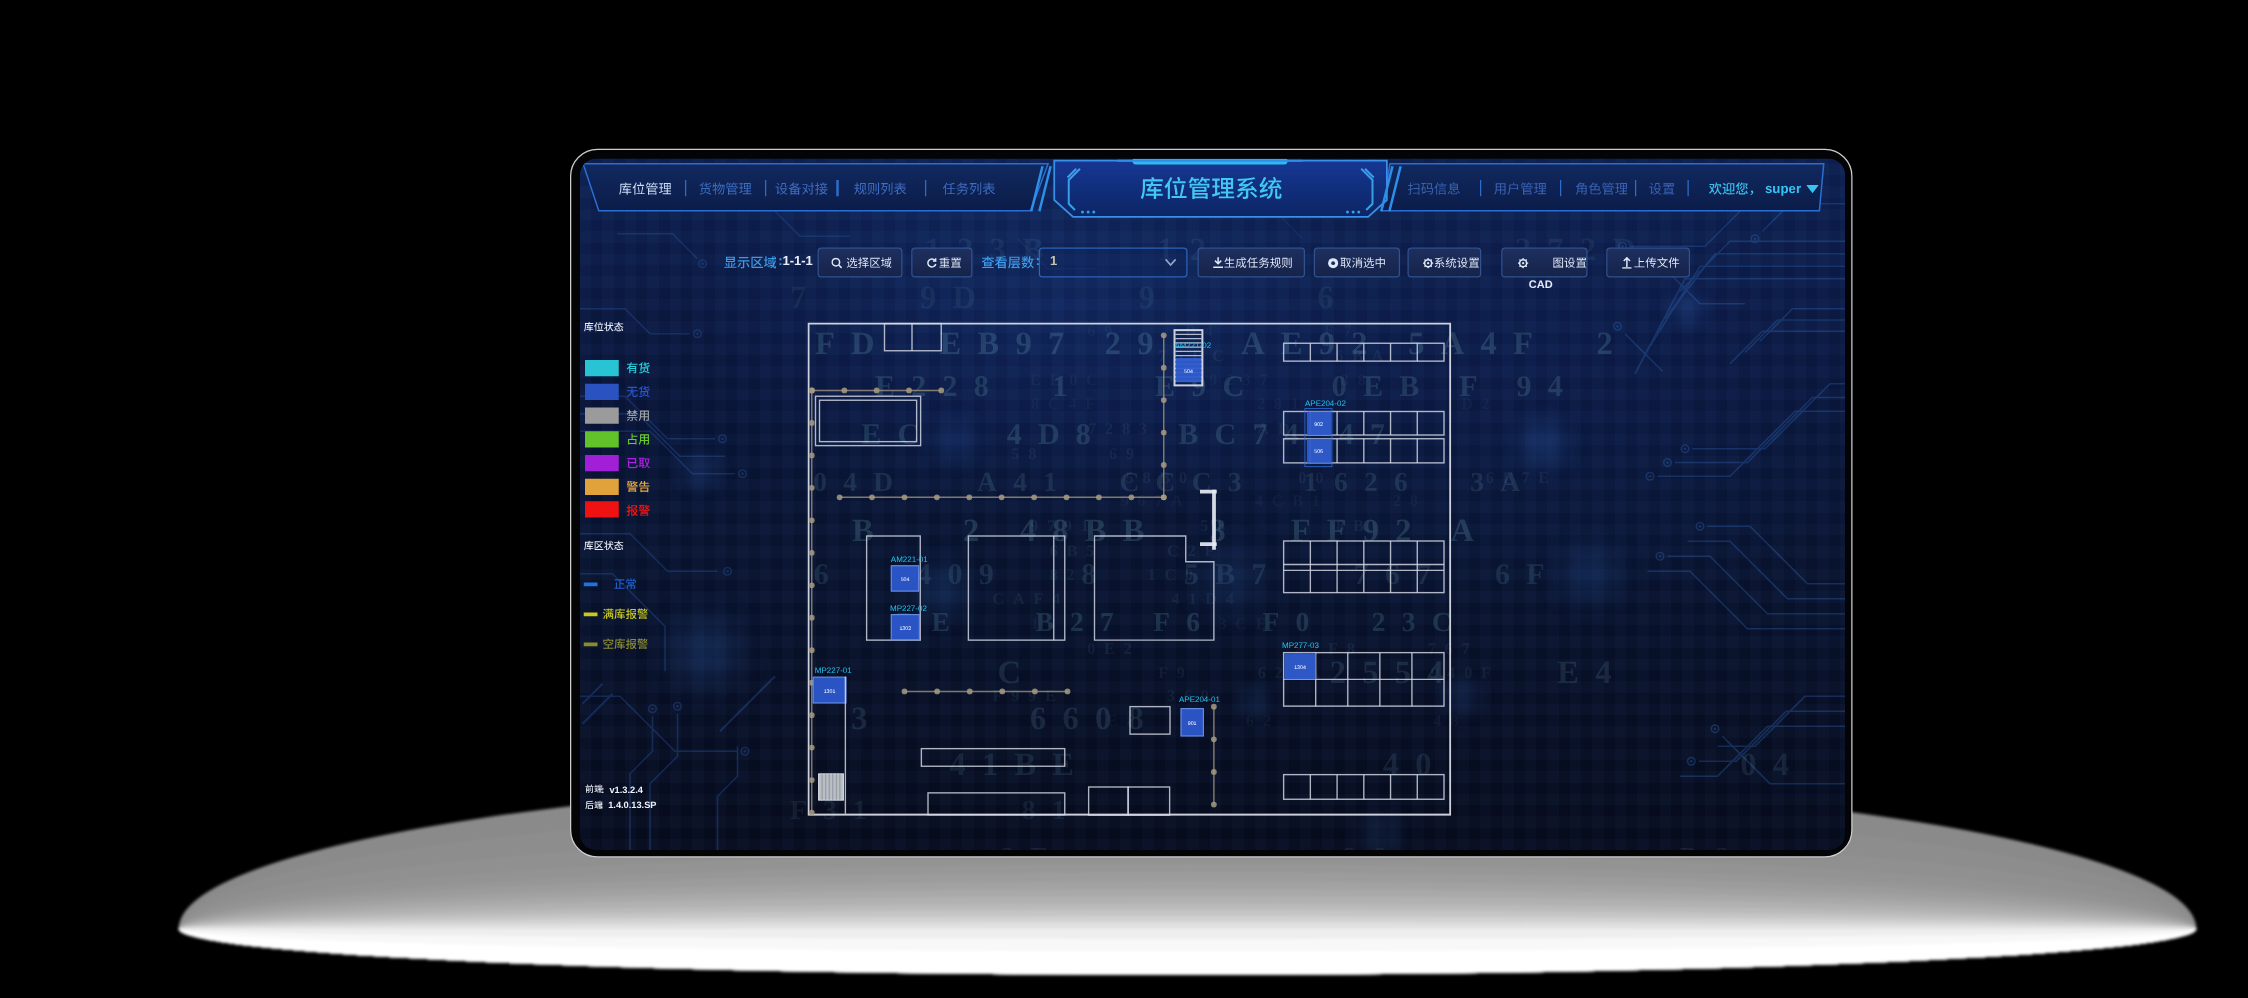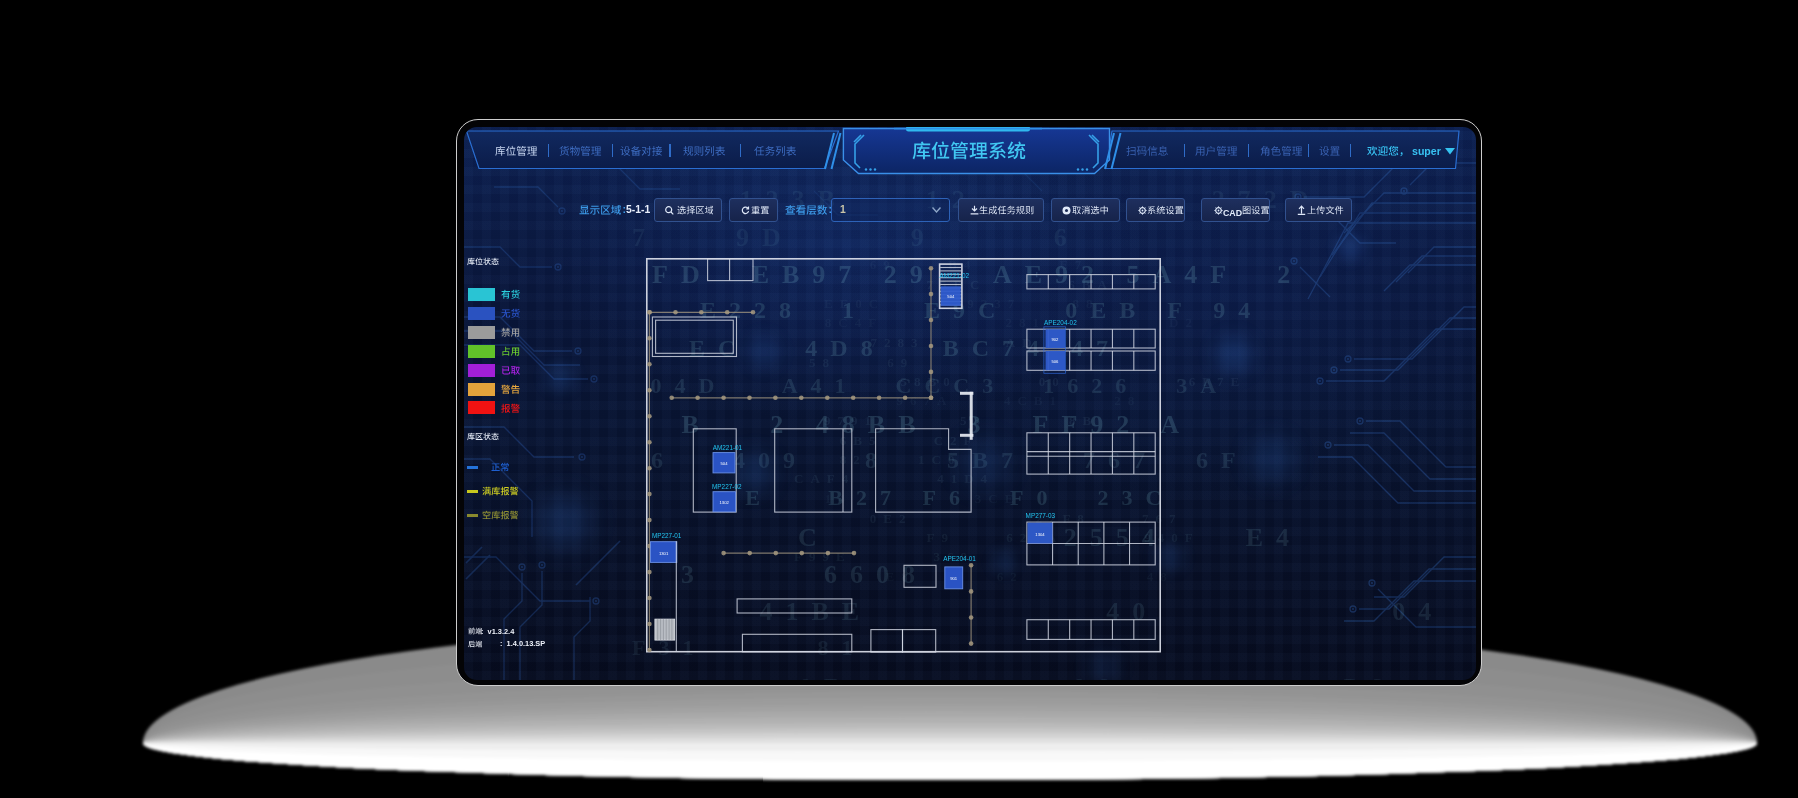--- a/index.html
+++ b/index.html
@@ -232,21 +232,21 @@
 <div style="position:absolute;left:948px;top:17.7px;font:700 10.6px 'Liberation Sans', sans-serif;color:#38c2f2;white-space:pre">super</div>
 
 <svg class="abs" style="left:981px;top:21px" width="10" height="7">
       <path d="M0,0 H10 L5,6.5 Z" fill="#35c3f0"></path>
     </svg>
 
 <svg style="position:absolute;left:115.0px;top:77.0px" width="42.4" height="11.9">
       <path transform="translate(0,9.86) scale(0.1060,-0.1060)" fill="#3d9be9" d="M26 56H74V48H26ZM26 72H74V64H26ZM17 80V40H84V80ZM81 34C78 28 73 19 68 14L76 10C80 16 85 23 89 30ZM12 30C15 24 20 15 22 10L30 14C28 19 23 27 19 33ZM56 37V5H43V37H34V5H4V-4H96V5H65V37Z M122 35C118 24 111 13 103 6C105 5 110 2 112 1C119 8 127 20 132 32ZM168 32C175 22 182 9 184 1L194 5C191 13 184 26 177 35ZM115 77V68H185V77ZM106 53V44H145V3C145 2 144 2 143 1C141 1 134 1 128 2C129 -1 130 -6 131 -8C140 -8 146 -8 150 -7C154 -5 155 -2 155 3V44H194V53Z M293 80H209V-6H296V4H218V70H293ZM226 57C233 51 242 44 250 37C241 29 232 22 222 17C225 15 228 11 230 9C239 15 248 22 256 31C265 23 272 16 277 10L285 16C279 22 272 30 263 38C270 46 276 54 282 63L273 66C268 58 262 51 256 44C248 50 240 57 233 63Z M330 12 332 3C341 5 354 9 366 12L365 20C352 17 338 13 330 12ZM343 46H354V31H343ZM336 53V23H361V53ZM303 14 307 4C315 8 324 14 334 19L331 27L323 23V51H331V60H323V83H314V60H304V51H314V19C310 17 306 15 303 14ZM385 53C383 45 381 37 377 30C376 39 375 50 375 61H395V70H390L395 74C392 77 387 81 383 84L378 80C381 77 386 73 388 70H375V84H366L366 70H333V61H366C367 45 368 30 370 18C365 10 358 4 350 -2C352 -3 356 -6 357 -8C363 -3 368 2 373 7C376 -2 380 -8 386 -8C393 -8 396 -4 397 9C395 10 392 12 390 14C390 4 389 1 388 1C384 1 382 7 380 17C386 27 390 38 394 52Z"></path>
     </svg>
 <div style="position:absolute;left:158.5px;top:75.8px;font:700 10.6px 'Liberation Sans', sans-serif;color:#3d9be9;white-space:pre">:</div>
-<div style="position:absolute;left:162px;top:76.5px;font:700 10.4px 'Liberation Sans', sans-serif;color:#e8eefb;white-space:pre">5-1-1</div>
+<div style="position:absolute;left:162px;top:76.5px;font:700 10.4px 'Liberation Sans', sans-serif;color:#e8eefb;white-space:pre">1-1-1</div>
 <div class="abs" style="left:190px;top:71.4px;width:68px;height:23.2px;background:linear-gradient(180deg,#1e2f5e,#16234a);border:1px solid #31518f;border-radius:3px;box-sizing:border-box"></div>
     <svg class="abs" style="left:200.8px;top:79px" width="9" height="9">
       <circle cx="3.7" cy="3.7" r="3" stroke="#dfe8f8" stroke-width="1.2" fill="none"></circle>
       <path d="M6,6 L8.3,8.3" stroke="#dfe8f8" stroke-width="1.2" fill="none"></path>
     </svg>
     <svg style="position:absolute;left:212.5px;top:78.0px" width="36.8" height="10.3">
       <path transform="translate(0,8.56) scale(0.0920,-0.0920)" fill="#e4ecfa" d="M6 76C12 72 19 65 22 60L28 64C25 69 18 76 12 81ZM45 81C42 72 38 63 33 57C34 56 38 54 39 53C41 56 44 60 46 64H60V49H32V42H50C48 29 44 20 29 14C31 13 33 10 34 8C51 15 56 26 58 42H68V19C68 12 70 9 77 9C79 9 85 9 87 9C93 9 95 12 96 25C94 26 91 27 89 28C89 18 89 16 86 16C85 16 79 16 78 16C76 16 75 17 75 19V42H95V49H68V64H91V70H68V84H60V70H48C50 73 51 76 52 80ZM25 46H6V39H18V8C14 6 9 3 4 -2L10 -8C15 -2 21 3 24 3C26 3 30 0 34 -2C40 -6 48 -7 60 -7C70 -7 87 -6 94 -6C95 -4 96 0 97 2C87 1 72 0 60 0C50 0 41 1 35 5C30 7 28 10 25 10Z M118 84V64H105V57H118V36C112 34 108 33 104 32L106 24L118 28V1C118 0 117 0 116 -1C115 -1 111 -1 107 0C108 -3 108 -6 109 -8C115 -8 119 -8 122 -6C124 -5 125 -3 125 1V30L137 34L136 41L125 38V57H137V64H125V84ZM180 72C177 67 172 62 166 58C161 62 157 67 153 72ZM140 79V72H146C150 65 155 59 160 54C153 50 144 46 135 44C137 43 138 40 139 38C148 41 158 45 166 50C174 45 183 40 193 38C194 40 196 43 197 44C188 46 179 50 172 54C180 60 187 68 191 76L186 79L185 79ZM162 41V32H142V26H162V15H137V8H162V-8H170V8H196V15H170V26H188V32H170V41Z M293 79H210V-5H295V2H217V71H293ZM226 58C234 52 242 44 250 37C242 28 232 21 223 15C224 14 227 11 229 9C238 15 247 23 256 32C264 24 272 16 277 9L283 15C278 21 270 29 261 37C268 46 275 54 280 64L273 66C268 58 262 50 256 42C247 50 239 57 231 63Z M329 10 331 3C341 6 354 10 366 13L365 19C352 16 338 12 329 10ZM342 47H355V30H342ZM336 53V24H361V53ZM304 13 306 6C314 9 324 14 333 19L331 26L322 21V52H331V60H322V83H315V60H304V52H315V18C311 16 307 14 304 13ZM386 53C384 43 381 35 377 27C375 37 374 49 374 62H395V69H390L394 74C391 76 386 81 382 84L377 80C382 77 387 72 389 69H374L373 84H366L366 69H333V62H367C367 45 369 30 371 18C365 10 358 3 350 -2C352 -3 355 -6 356 -7C362 -3 368 3 373 9C376 -2 380 -8 386 -8C393 -8 395 -4 396 10C394 10 392 12 391 14C390 3 389 -1 387 -1C384 -1 381 6 378 17C385 27 390 38 393 52Z"></path>
     </svg>
 <div class="abs" style="left:265px;top:71.4px;width:49px;height:23.2px;background:linear-gradient(180deg,#1e2f5e,#16234a);border:1px solid #31518f;border-radius:3px;box-sizing:border-box"></div>
     <svg class="abs" style="left:276.7px;top:79px" width="9" height="9">
@@ -289,21 +289,21 @@
     </svg>
     <svg style="position:absolute;left:683.0px;top:78.0px" width="36.8" height="10.3">
       <path transform="translate(0,8.56) scale(0.0920,-0.0920)" fill="#e4ecfa" d="M29 22C23 15 15 8 7 3C9 2 12 -1 14 -2C21 3 30 12 36 20ZM64 19C72 13 82 3 87 -2L94 2C88 8 78 17 70 23ZM66 44C69 42 72 39 74 36L30 33C46 41 61 50 76 61L70 66C65 62 59 58 54 54L30 53C37 58 44 65 51 72C64 73 76 75 86 77L80 83C64 79 35 76 11 75C12 74 12 71 13 69C21 69 31 70 40 71C34 64 26 58 24 56C21 54 18 52 16 52C17 50 18 47 18 45C20 46 24 47 44 48C35 42 28 38 24 37C18 34 14 32 11 32C12 30 13 26 13 24C16 26 20 26 47 28V2C47 1 47 0 45 0C44 0 38 0 32 1C33 -2 34 -5 35 -7C42 -7 47 -7 50 -6C54 -4 55 -2 55 2V29L80 31C82 27 85 24 87 22L93 25C88 31 80 40 72 47Z M170 35V4C170 -4 172 -6 178 -6C180 -6 186 -6 187 -6C194 -6 195 -2 196 11C194 12 191 13 189 14C189 2 189 1 186 1C185 1 181 1 180 1C178 1 177 1 177 4V35ZM151 35C150 15 148 4 132 -2C133 -3 136 -6 136 -8C154 0 158 13 158 35ZM104 5 106 -2C115 1 127 4 138 8L137 15C125 11 112 7 104 5ZM160 82C161 78 164 73 165 70H141V63H159C154 56 147 47 145 45C143 43 141 43 139 42C140 40 141 37 141 35C144 36 148 36 184 40C186 37 188 35 189 33L195 36C192 42 185 51 180 58L174 55C176 52 179 49 181 46L153 44C158 49 163 57 168 63H195V70H166L172 72C171 75 169 80 166 84ZM106 42C108 43 110 44 122 45C118 39 114 34 112 32C109 28 106 26 104 26C105 24 106 20 107 18C109 20 112 21 137 26C137 28 137 30 137 33L118 29C126 38 133 48 139 59L133 63C131 60 129 56 126 52L114 51C120 60 126 70 131 81L123 84C119 72 112 59 109 56C107 53 105 50 103 50C104 48 106 44 106 42Z M212 78C218 73 224 66 227 62L232 67C229 71 222 78 217 82ZM204 53V45H218V10C218 5 215 2 213 0C215 -1 217 -4 218 -6C219 -4 222 -2 240 11C239 13 237 16 237 18L226 9V53ZM249 80V69C249 62 247 54 234 48C235 46 238 44 239 42C253 49 256 60 256 69V73H274V57C274 50 275 47 282 47C283 47 288 47 290 47C292 47 294 47 295 47C295 49 295 52 294 54C293 54 291 53 290 53C288 53 284 53 283 53C281 53 281 54 281 57V80ZM280 33C277 25 272 18 265 13C258 18 253 25 249 33ZM238 40V33H244L242 32C246 23 252 15 259 9C252 4 243 0 234 -2C236 -3 237 -6 238 -8C247 -5 257 -2 265 4C272 -2 281 -6 292 -8C293 -6 295 -3 296 -2C287 0 278 4 271 9C279 16 286 26 290 38L286 40L284 40Z M365 75H382V66H365ZM342 75H358V66H342ZM319 75H335V66H319ZM319 43V1H306V-5H394V1H381V43H350L351 49H392V54H352L353 60H390V80H312V60H345L345 54H307V49H344L342 43ZM326 1V7H373V1ZM326 28H373V22H326ZM326 32V38H373V32ZM326 17H373V11H326Z"></path>
     </svg>
 <div class="abs" style="left:736.5px;top:71.4px;width:69.5px;height:23.2px;background:linear-gradient(180deg,#1e2f5e,#16234a);border:1px solid #31518f;border-radius:3px;box-sizing:border-box"></div>
     <svg class="abs" style="left:749.5px;top:78.5px" width="9" height="9">
       <circle cx="4.5" cy="4.5" r="2.8" stroke="#dfe8f8" stroke-width="1.2" fill="none"></circle>
       <circle cx="4.5" cy="4.5" r="0.9" fill="#dfe8f8"></circle>
       <path d="M4.5,0.4 V1.6 M4.5,7.4 V8.6 M0.4,4.5 H1.6 M7.4,4.5 H8.6 M1.6,1.6 l0.9,0.9 M7.4,1.6 l-0.9,0.9 M1.6,7.4 l0.9,-0.9 M7.4,7.4 l-0.9,-0.9" stroke="#dfe8f8" stroke-width="1"></path>
     </svg>
-    <div style="position:absolute;left:759px;top:81px;font:700 8.8px 'Liberation Sans', sans-serif;color:#e4ecfa;white-space:pre">CAD</div>
+    <div style="position:absolute;left:759px;top:95px;font:700 8.8px 'Liberation Sans', sans-serif;color:#e4ecfa;white-space:pre">CAD</div>
     <svg style="position:absolute;left:777.5px;top:78.0px" width="27.6" height="10.3">
       <path transform="translate(0,8.56) scale(0.0920,-0.0920)" fill="#e4ecfa" d="M38 28C46 26 56 23 61 20L64 25C59 28 49 31 41 32ZM28 15C41 14 59 10 68 6L72 12C62 15 44 19 31 20ZM8 80V-8H16V-4H84V-8H92V80ZM16 3V73H84V3ZM41 71C36 63 28 55 19 50C21 49 23 46 24 45C28 47 31 50 34 52C37 49 40 46 44 43C36 39 26 36 17 35C19 33 20 30 21 28C31 31 41 34 51 40C59 35 69 32 78 30C79 31 81 34 82 35C74 37 65 40 57 43C64 48 71 54 75 61L71 63L70 63H44C45 65 46 67 48 69ZM38 56 38 57H64C61 53 56 50 51 46C46 49 41 53 38 56Z M112 78C118 73 124 66 127 62L132 67C129 71 122 78 117 82ZM104 53V45H118V10C118 5 115 2 113 0C115 -1 117 -4 118 -6C119 -4 122 -2 140 11C139 13 137 16 137 18L126 9V53ZM149 80V69C149 62 147 54 134 48C135 46 138 44 139 42C153 49 156 60 156 69V73H174V57C174 50 175 47 182 47C183 47 188 47 190 47C192 47 194 47 195 47C195 49 195 52 194 54C193 54 191 53 190 53C188 53 184 53 183 53C181 53 181 54 181 57V80ZM180 33C177 25 172 18 165 13C158 18 153 25 149 33ZM138 40V33H144L142 32C146 23 152 15 159 9C152 4 143 0 134 -2C136 -3 137 -6 138 -8C147 -5 157 -2 165 4C172 -2 181 -6 192 -8C193 -6 195 -3 196 -2C187 0 178 4 171 9C179 16 186 26 190 38L186 40L184 40Z M265 75H282V66H265ZM242 75H258V66H242ZM219 75H235V66H219ZM219 43V1H206V-5H294V1H281V43H250L251 49H292V54H252L253 60H290V80H212V60H245L245 54H207V49H244L242 43ZM226 1V7H273V1ZM226 28H273V22H226ZM226 32V38H273V32ZM226 17H273V11H226Z"></path>
     </svg>
 <div class="abs" style="left:821px;top:71.4px;width:67px;height:23.2px;background:linear-gradient(180deg,#1e2f5e,#16234a);border:1px solid #31518f;border-radius:3px;box-sizing:border-box"></div>
     <svg class="abs" style="left:833px;top:78px" width="9" height="10">
       <path d="M4.5,8.6 V1.4 M2,3.8 L4.5,1.2 L7,3.8 M0.8,9.4 H8.2" stroke="#dfe8f8" stroke-width="1.2" fill="none"></path>
     </svg>
     <svg style="position:absolute;left:843.0px;top:78.0px" width="36.8" height="10.3">
       <path transform="translate(0,8.56) scale(0.0920,-0.0920)" fill="#e4ecfa" d="M43 82V4H5V-3H95V4H51V44H88V52H51V82Z M127 84C121 68 112 53 102 44C103 42 105 38 106 36C109 40 113 44 116 48V-8H123V60C127 67 131 74 134 82ZM147 12C156 7 168 -2 173 -8L179 -2C176 0 172 4 168 7C175 15 184 25 190 32L185 35L183 34H151L155 46H195V54H157L160 65H191V72H162L165 82L157 84L154 72H135V65H153L149 54H129V46H147C145 39 143 33 141 28H177C172 22 167 16 162 11C159 13 155 15 152 17Z M242 82C245 77 248 71 250 67L258 69C257 73 253 80 250 85ZM205 66V59H221C226 44 234 31 245 20C234 11 220 4 204 -1C205 -2 208 -6 208 -8C225 -2 239 5 250 15C262 5 275 -3 292 -7C293 -5 295 -2 297 0C281 4 267 11 256 20C266 30 274 43 280 59H295V66ZM250 25C241 35 234 46 228 59H271C266 46 259 34 250 25Z M332 34V27H360V-8H368V27H395V34H368V56H391V64H368V83H360V64H347C348 68 349 73 350 78L343 79C341 66 337 53 331 45C333 44 336 42 337 41C340 45 342 50 345 56H360V34ZM327 84C321 68 313 54 303 44C304 42 307 38 308 36C311 40 314 44 317 48V-8H324V60C328 67 331 74 334 82Z"></path>
     </svg>
@@ -366,21 +366,21 @@
       <path transform="translate(0,8.56) scale(0.0920,-0.0920)" fill="#8f8f33" d="M55 52C65 47 79 40 86 35L92 42C85 47 71 54 61 59ZM38 59C30 52 19 46 8 42L13 34C25 39 36 46 45 53ZM7 4V-5H93V4H55V26H82V35H19V26H45V4ZM41 82C43 79 44 76 46 73H7V49H16V64H83V51H93V73H57C56 76 53 81 51 85Z M132 23C133 24 137 24 142 24H158V14H124V6H158V-8H168V6H196V14H168V24H189V33H168V43H158V33H142C145 37 147 42 150 47H192V55H154L157 62L147 65C146 62 145 58 144 55H126V47H140C138 43 136 39 135 38C133 35 131 33 129 32C130 30 132 25 132 23ZM147 82C148 80 149 77 150 75H112V46C112 31 111 11 103 -3C105 -4 109 -7 111 -9C120 6 121 30 121 46V66H196V75H161C160 78 158 82 156 85Z M253 38C257 28 261 19 268 11C263 6 257 2 251 -1V38ZM262 38H282C280 31 277 24 273 18C269 24 265 31 262 38ZM242 81V-8H251V-2C253 -4 256 -7 257 -9C263 -5 269 -1 274 4C278 -1 284 -5 290 -8C292 -6 295 -2 297 0C290 2 285 6 280 11C286 21 291 32 293 45L287 47L286 46H251V72H281C280 65 280 61 279 60C278 59 277 59 274 59C272 59 266 59 260 60C261 58 262 54 263 52C269 52 275 52 279 52C282 52 285 53 287 55C289 57 290 63 290 77C290 78 291 81 291 81ZM218 84V65H204V56H218V36L203 32L205 23L218 26V3C218 1 217 1 216 1C214 0 209 0 204 1C205 -2 206 -6 207 -8C215 -8 220 -8 223 -7C226 -5 227 -3 227 3V29L239 32L238 41L227 39V56H238V65H227V84Z M319 20V14H382V20ZM319 28V23H382V28ZM318 11V-8H327V-5H374V-8H383V11ZM327 0V6H374V0ZM343 42C344 41 345 40 346 38H306V32H394V38H355C354 40 353 43 352 45ZM314 72C312 67 309 62 303 58C304 57 307 54 308 53L311 56V43H318V46H332C333 44 333 43 333 42C336 42 339 42 340 42C342 42 344 43 345 44C347 46 348 51 349 63C350 62 353 59 355 58C357 60 358 62 360 64C362 61 365 58 367 55C363 52 358 50 352 48C354 47 356 43 357 42C363 44 368 46 373 50C378 46 385 43 392 41C393 43 395 46 397 48C390 49 384 52 379 55C383 59 386 64 388 70H395V76H368C369 78 370 80 371 83L363 85C360 76 355 68 349 63L349 65C349 66 349 68 349 68H320L322 71L319 71H324V74H334V71H342V74H353V80H342V84H334V80H324V84H316V80H305V74H316V72ZM380 70C378 66 376 62 373 59C370 62 367 66 365 70ZM341 63C340 54 339 50 338 49C338 48 337 48 336 48L335 48V60H315L318 63ZM318 56H328V50H318Z"></path>
     </svg>
 
 <svg style="position:absolute;left:3.5px;top:500.3px" width="14.4" height="8.1">
       <path transform="translate(0,6.70) scale(0.0720,-0.0720)" fill="#eef2fa" d="M60 51V10H68V51ZM80 54V3C80 1 79 1 78 1C76 1 70 1 65 1C66 -2 68 -6 68 -8C76 -8 81 -8 84 -6C88 -5 89 -2 89 3V54ZM71 85C69 80 66 74 62 69H33L38 71C36 75 32 80 29 84L20 81C23 78 26 73 28 69H5V60H95V69H73C76 73 79 77 81 82ZM40 29V20H20V29ZM40 36H20V44H40ZM11 52V-8H20V13H40V2C40 0 39 0 38 0C37 0 32 0 28 0C29 -2 30 -6 31 -8C38 -8 42 -8 45 -6C48 -5 49 -3 49 2V52Z M105 66V57H138V66ZM108 52C109 41 111 27 111 17L119 18C118 28 117 42 115 53ZM114 81C117 76 119 70 120 66L129 69C128 73 125 79 122 83ZM140 32V-8H148V24H156V-8H163V24H171V-7H178V24H186V0C186 -1 185 -1 184 -1C184 -1 181 -1 179 -1C180 -3 181 -6 181 -9C186 -9 189 -8 191 -7C193 -6 194 -4 194 0V32H169L171 40H196V48H137V40H161C160 38 160 35 159 32ZM141 80V55H193V80H184V63H171V84H162V63H150V80ZM128 54C127 42 124 25 122 14C115 13 109 12 104 10L106 1C115 4 127 6 139 9L138 18L130 16C132 26 134 41 136 52Z"></path>
     </svg>
 <div style="position:absolute;left:17px;top:499.7px;font:700 7.4px 'Liberation Sans', sans-serif;color:#eef2fa;white-space:pre">:  v1.3.2.4</div>
 <svg style="position:absolute;left:3.5px;top:512.5px" width="14.4" height="8.1">
       <path transform="translate(0,6.70) scale(0.0720,-0.0720)" fill="#eef2fa" d="M14 76V49C14 34 14 13 3 -2C5 -3 9 -7 11 -9C22 7 24 31 24 48H96V57H24V68C47 69 72 72 89 76L82 84C66 80 38 77 14 76ZM31 35V-8H41V-4H79V-8H89V35ZM41 5V26H79V5Z M105 66V57H138V66ZM108 52C109 41 111 27 111 17L119 18C118 28 117 42 115 53ZM114 81C117 76 119 70 120 66L129 69C128 73 125 79 122 83ZM140 32V-8H148V24H156V-8H163V24H171V-7H178V24H186V0C186 -1 185 -1 184 -1C184 -1 181 -1 179 -1C180 -3 181 -6 181 -9C186 -9 189 -8 191 -7C193 -6 194 -4 194 0V32H169L171 40H196V48H137V40H161C160 38 160 35 159 32ZM141 80V55H193V80H184V63H171V84H162V63H150V80ZM128 54C127 42 124 25 122 14C115 13 109 12 104 10L106 1C115 4 127 6 139 9L138 18L130 16C132 26 134 41 136 52Z"></path>
     </svg>
-<div style="position:absolute;left:36px;top:511.9px;font:700 7.4px 'Liberation Sans', sans-serif;color:#eef2fa;white-space:pre">:  1.4.0.13.SP</div>
+<div style="position:absolute;left:16px;top:511.9px;font:700 7.4px 'Liberation Sans', sans-serif;color:#eef2fa;white-space:pre">:  1.4.0.13.SP</div>
 
 <svg class="abs" style="left:182px;top:130.7px" width="515" height="395">
       <rect x="0.8" y="0.8" width="513.4" height="392.9" stroke="#e2e6ef" stroke-opacity="0.9" fill="none" stroke-width="1.6"></rect>
       <rect x="61.6" y="0.8" width="45.4" height="21.8" stroke="#d6dbe6" stroke-opacity="0.82" fill="none" stroke-width="1.1"></rect>
       <line x1="83.6" y1="0.8" x2="83.6" y2="22.6" stroke="#d6dbe6" stroke-opacity="0.82" fill="none" stroke-width="1.1"></line>
       <rect x="6.4" y="59" width="84.1" height="39.5" stroke="#d6dbe6" stroke-opacity="0.82" fill="none" stroke-width="1.1"></rect>
       <rect x="9.6" y="62.2" width="77.7" height="33.1" stroke="#d6dbe6" stroke-opacity="0.82" fill="none" stroke-width="1.1"></rect>
       <line x1="3.6" y1="54.3" x2="107" y2="54.3" stroke="#a79a80" stroke-width="1.2" stroke-opacity=".75"></line>
       <circle cx="3.6" cy="54.3" r="2.3" fill="#a79a80" fill-opacity=".85"></circle>
       <circle cx="29.5" cy="54.3" r="2.3" fill="#a79a80" fill-opacity=".85"></circle>

